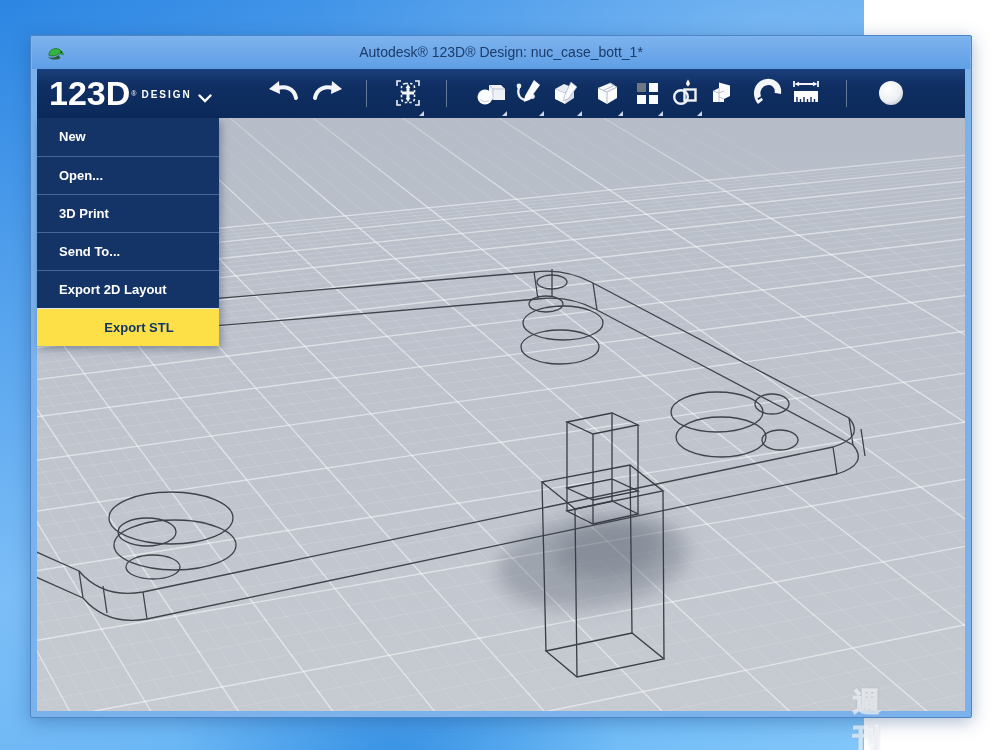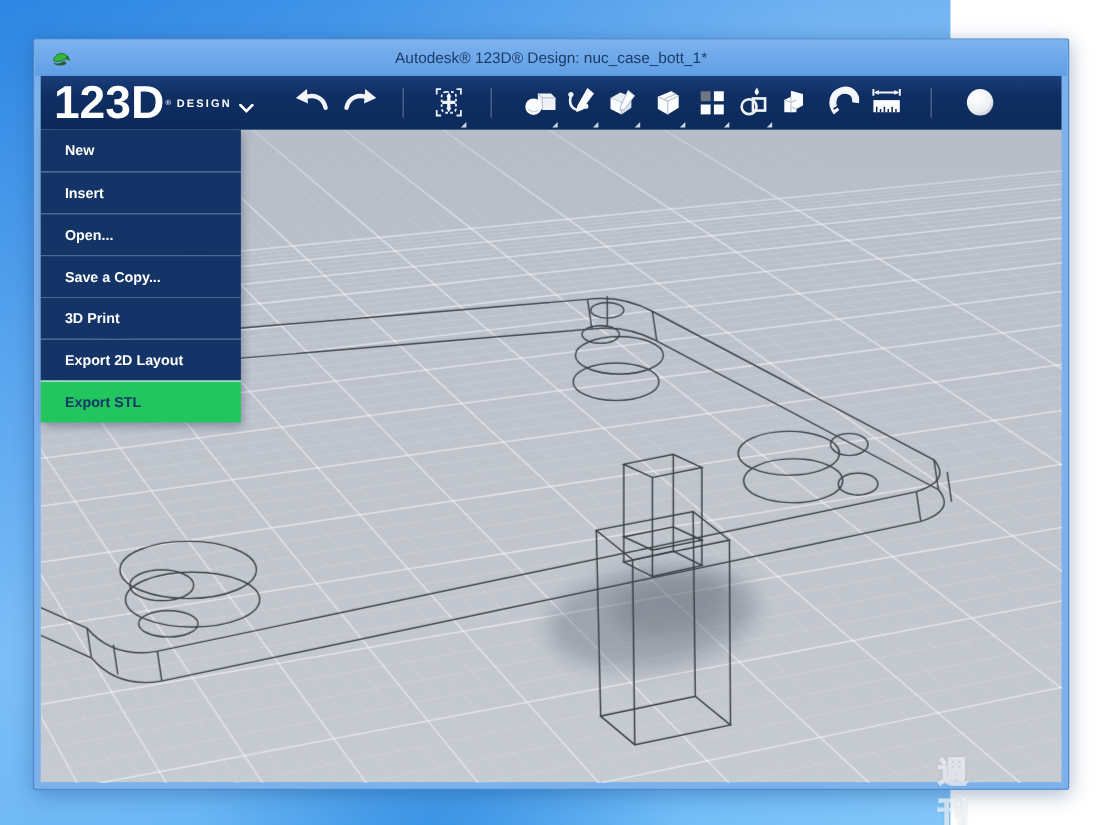--- a/index.html
+++ b/index.html
@@ -14,41 +14,41 @@
     background:#7cb2ec;border:1px solid #4e85c6;border-radius:2px;
     box-shadow:0 4px 18px rgba(20,60,120,.35);}
   .titlebar{position:absolute;left:1px;top:0;width:938px;height:33px;
     background:linear-gradient(#7db3ee,#5f9ee6);
     color:#1c3c68;font-size:14px;line-height:33px;text-align:center;}
   .gecko{position:absolute;left:14px;top:8px;width:20px;height:16px;}
   
   .navbar{position:absolute;left:6px;top:33px;width:928px;height:49px;
     background:linear-gradient(#1b3f7c 0%,#0f2e62 35%,#0c2a5a 100%);}
   .brand{position:absolute;left:12px;top:5px;display:flex;align-items:center;color:#fff;}
-  .brand-text{font-size:42px;font-weight:bold;letter-spacing:0;line-height:38px;}
+  .brand-text{font-size:34px;font-weight:bold;letter-spacing:0;line-height:38px;}
   .brand-reg{font-size:7px;vertical-align:18px;margin-left:1px;}
   .brand-sub{font-size:10px;font-weight:bold;letter-spacing:2px;margin-left:5px;margin-top:2px;}
   .brand-chev{margin-left:6px;margin-top:10px;}
   .tool{position:absolute;top:7px;width:34px;height:34px;cursor:pointer;}
   .tool svg{position:absolute;left:0;top:0;}
   .tool.dd::after{content:'';position:absolute;right:1px;bottom:-6px;width:0;height:0;
     border-left:5px solid transparent;border-bottom:5px solid #cdd6e6;}
   .nav-sep{position:absolute;top:11px;width:1px;height:27px;background:rgba(255,255,255,.35);}
   
   .viewport{position:absolute;left:6px;top:82px;width:928px;height:593px;
     background:linear-gradient(#b7bdc8,#c6cad1);overflow:hidden;}
   .viewport svg{position:absolute;left:0;top:0;}
   
   .menu{position:absolute;left:6px;top:82px;width:182px;z-index:5;
     box-shadow:2px 3px 8px rgba(10,30,70,.35);}
   .menu-item{height:37px;background:#143468;border-top:1px solid rgba(150,180,225,.40);
     color:#fff;font-size:13px;font-weight:bold;line-height:37px;padding-left:22px;
     box-sizing:content-box;cursor:pointer;}
   .menu-item:first-child{border-top:none;height:38px;line-height:38px;}
-  .menu-item.active{background:#22c55e;color:#123668;border-top-color:#dfe5ee;}
+  .menu-item.active{background:#fde047;color:#123668;border-top-color:#dfe5ee;text-align:center;}
   
   .watermark{position:absolute;left:853px;top:684px;z-index:9;
     font-size:27px;font-weight:bold;letter-spacing:1px;
     color:rgba(255,255,255,.16);
     -webkit-text-stroke:1.4px rgba(245,248,252,.62);
     text-shadow:0 0 3px rgba(110,120,135,.35);}
 </style>
 </head>
 <body>
 
@@ -402,24 +402,23 @@
           <path d="M530 304 V393 M575 295 V383 M601 307 V396 M556 316 V406"></path>
           <path d="M530 393 L575 383 L601 396 L556 406 Z"></path>
 
           <path d="M530 370 L575 361 L601 373 L556 382 Z"></path>
         </g>
       </svg>
     </div>
 
     <div class="menu">
       <div class="menu-item">New</div>
-      <div class="menu-item">Insert</div>
       <div class="menu-item">Open...</div>
-      <div class="menu-item">Save a Copy...</div>
       <div class="menu-item">3D Print</div>
+      <div class="menu-item">Send To...</div>
       <div class="menu-item">Export 2D Layout</div>
       <div class="menu-item active">Export STL</div>
     </div>
 
   </div>
 
   <div class="watermark">週刊アスキー</div>
 </div>
 
 </body></html>

